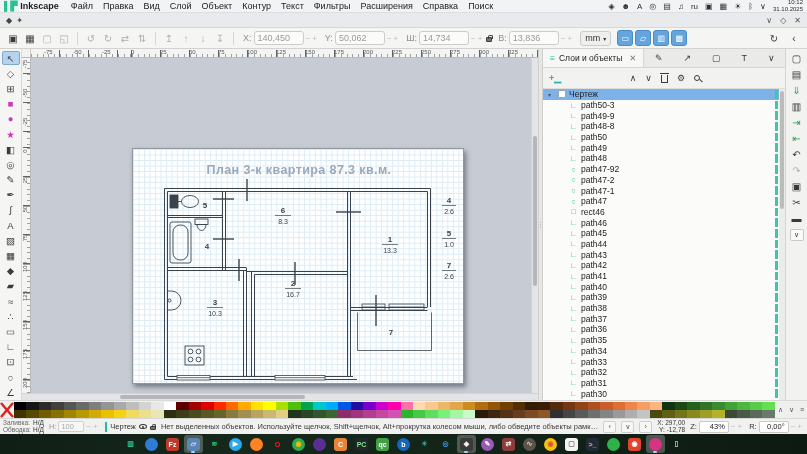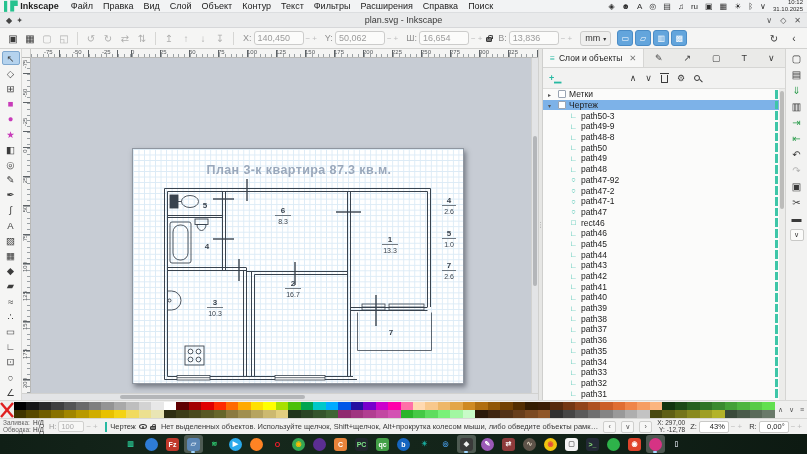--- a/index.html
+++ b/index.html
@@ -142,21 +142,20 @@
         <span class="tray-ic">ᛒ</span>
         <span class="tray-ic">∨</span>
       </span>
     <span class="clock"><span>10:12</span><br><span>31.10.2025</span></span>
   </span>
 </div>
 
 <div id="titlebar">
   <span class="win-ic">◆</span>
   <span class="win-ic">✦</span>
-  <span class="title">plan.svg - Inkscape</span>
   <span id="win-controls">
     <span>∨</span>
     <span>◇</span>
     <span>✕</span>
   </span>
 </div>
 
 <div id="tool-controls">
   <span id="tc-left" style="display: inline-flex; gap: 1px;">
       <span class="tbtn">▣</span>
@@ -184,21 +183,21 @@
     <span class="fbox">140,450</span>
     <span class="stp">−+</span>
   </span>
   <span class="field">
     <span class="lab">Y:</span>
     <span class="fbox">50,062</span>
     <span class="stp">−+</span>
   </span>
   <span class="field">
     <span class="lab">Ш:</span>
-    <span class="fbox">16,654</span>
+    <span class="fbox">14,734</span>
     <span class="stp">−+</span>
   </span>
   <span class="icon-lock"></span>
   <span class="field">
     <span class="lab">В:</span>
     <span class="fbox">13,836</span>
     <span class="stp">−+</span>
   </span>
   <span class="units">
       <span>mm</span>
@@ -414,25 +413,20 @@
       <span style="color:#27b9a2;font-weight:bold;">+▁</span>
       <span class="grow"></span>
       <span>∧</span>
       <span>∨</span>
       <span class="icon-trash"></span>
       <span>⚙</span>
       <span class="icon-mag"></span>
       <span style="width:70px;"></span>
     </div>
     <div id="layer-tree">
-      <div class="tree-row">
-          <span class="exp">▸</span>
-          <span class="doc"></span>
-          <span>Метки</span>
-        </div>
         <div class="tree-row selected">
           <span class="exp">▾</span>
           <span class="doc"></span>
           <span>Чертеж</span>
         </div>
         <div class="tree-row item-row">
           <span class="obj-ic">∟</span>
           <span>path50-3</span>
         </div>
         <div class="tree-row item-row">

